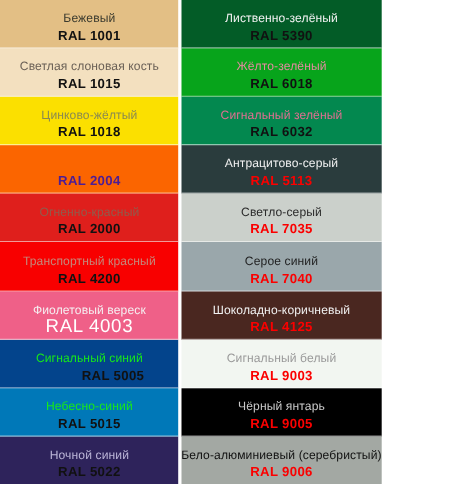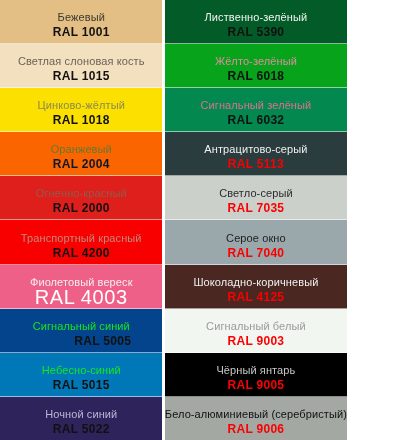--- a/index.html
+++ b/index.html
@@ -45,42 +45,41 @@
     letter-spacing:0.1px;
     text-align:center;
   }
   .swatch-code{
     font-size:12px;
     line-height:16px;
     font-weight:bold;
     white-space:nowrap;
     letter-spacing:0.3px;
   }
-  .swatch.plain .swatch-code{font-weight:400;font-size:20px;letter-spacing:0.6px;}
+  .swatch.plain .swatch-code{font-weight:400;font-size:17px;letter-spacing:0.6px;}
 </style>
 </head>
 <body>
 
 <div id="chart">
   <div class="column col-left">
       <div class="swatch" style="background: rgb(227, 191, 133);">
         <div class="swatch-name" style="color: rgb(58, 58, 46);">Бежевый</div>
         <div class="swatch-code" style="color: rgb(17, 17, 17);">RAL 1001</div>
       </div>
       <div class="swatch" style="background: rgb(243, 224, 191);">
         <div class="swatch-name" style="color: rgb(107, 97, 87);">Светлая слоновая кость</div>
         <div class="swatch-code" style="color: rgb(17, 17, 17);">RAL 1015</div>
       </div>
       <div class="swatch" style="background: rgb(251, 224, 0);">
         <div class="swatch-name" style="color: rgb(138, 138, 80);">Цинково-жёлтый</div>
         <div class="swatch-code" style="color: rgb(17, 17, 17);">RAL 1018</div>
       </div>
       <div class="swatch" style="background: rgb(251, 101, 0);">
-        <div class="swatch-name" style="color: rgb(95, 122, 51);">Оранжевый</div>
-        <div class="swatch-code" style="color: #0f172a;">RAL 2004</div>
+        <div class="swatch-code" style="color: #4c1d95;">RAL 2004</div>
       </div>
       <div class="swatch" style="background: rgb(223, 31, 28);">
         <div class="swatch-name" style="color: rgb(142, 93, 77);">Огненно-красный</div>
         <div class="swatch-code" style="color: rgb(17, 17, 17);">RAL 2000</div>
       </div>
       <div class="swatch" style="background: rgb(248, 0, 0);">
         <div class="swatch-name" style="color: rgb(196, 136, 123);">Транспортный красный</div>
         <div class="swatch-code" style="color: rgb(17, 17, 17);">RAL 4200</div>
       </div>
       <div class="swatch plain" style="background: rgb(239, 96, 136);">
@@ -116,21 +115,21 @@
       </div>
       <div class="swatch" style="background: rgb(42, 60, 61);">
         <div class="swatch-name" style="color: rgb(240, 240, 240);">Антрацитово-серый</div>
         <div class="swatch-code" style="color: rgb(251, 0, 0);">RAL 5113</div>
       </div>
       <div class="swatch" style="background: rgb(203, 208, 203);">
         <div class="swatch-name" style="color: rgb(43, 43, 43);">Светло-серый</div>
         <div class="swatch-code" style="color: rgb(251, 0, 0);">RAL 7035</div>
       </div>
       <div class="swatch" style="background: rgb(154, 167, 171);">
-        <div class="swatch-name" style="color: rgb(31, 31, 31);">Серое окно</div>
+        <div class="swatch-name" style="color: rgb(31, 31, 31);">Серое синий</div>
         <div class="swatch-code" style="color: rgb(251, 0, 0);">RAL 7040</div>
       </div>
       <div class="swatch" style="background: rgb(74, 39, 32);">
         <div class="swatch-name" style="color: rgb(240, 240, 240);">Шоколадно-коричневый</div>
         <div class="swatch-code" style="color: rgb(251, 0, 0);">RAL 4125</div>
       </div>
       <div class="swatch" style="background: rgb(242, 246, 241);">
         <div class="swatch-name" style="color: rgb(154, 154, 154);">Сигнальный белый</div>
         <div class="swatch-code" style="color: rgb(251, 0, 0);">RAL 9003</div>
       </div>

